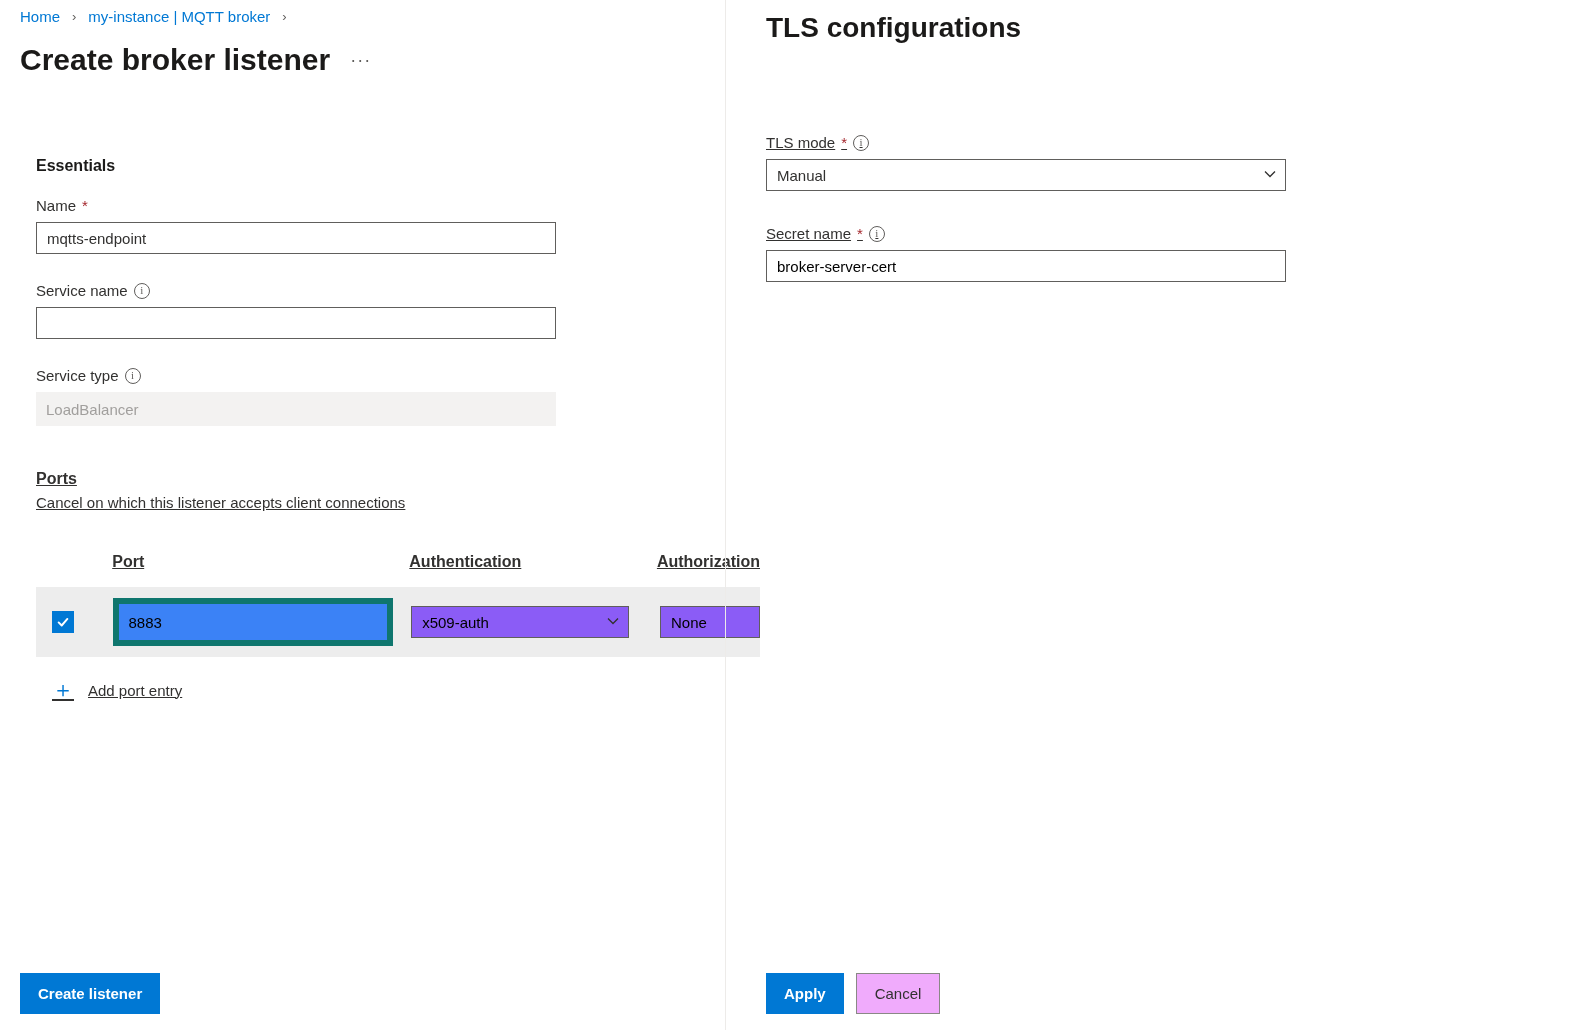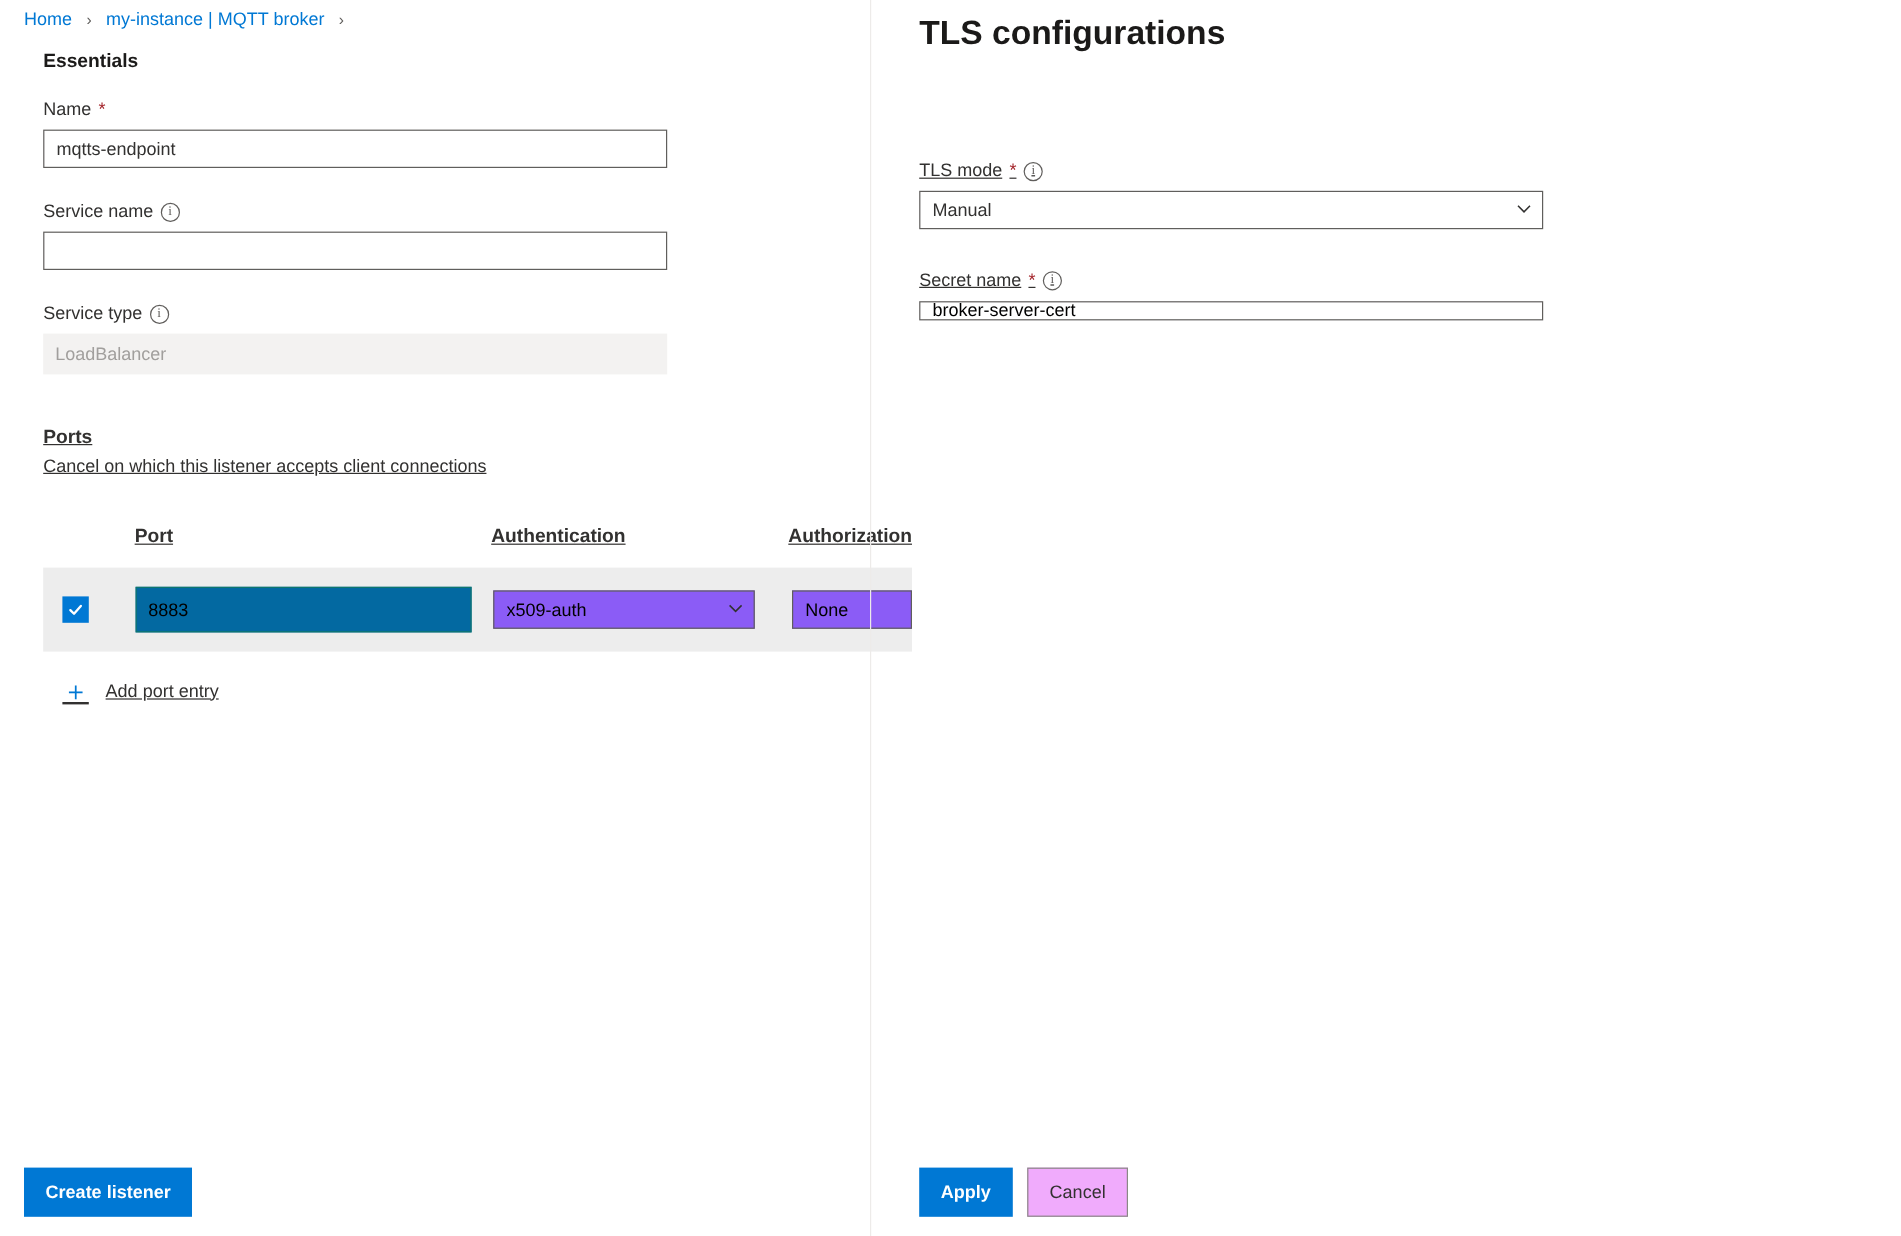--- a/index.html
+++ b/index.html
@@ -173,23 +173,23 @@
       display: inline-flex;
       align-items: center;
       justify-content: center;
       cursor: pointer;
     }
     .checkbox svg { stroke: #fff; }
     .port-input {
       width: 280px;
       height: 32px;
       padding: 18px 10px;
-      border: 1px solid #0f766e;
-      font-size: 15px;
-      background: #0369a1;
+      border: 6px solid #0f766e;
+      font-size: 15px;
+      background: #3b82f6;
     }
     .cell-select {
       position: relative;
       width: 218px;
     }
     .cell-select select {
       width: 100%;
       height: 32px;
       padding: 4px 24px 4px 10px;
       border: 1px solid #605e5c;
@@ -240,21 +240,21 @@
     }
     .side-title {
       font-size: 28px;
       font-weight: 600;
       color: #1b1a19;
       margin-bottom: 90px;
     }
     .side-field { margin-bottom: 34px; text-decoration: underline; }
     .side-input {
       width: 520px;
-      height: 16px;
+      height: 32px;
       padding: 4px 10px;
       border: 1px solid #605e5c;
       font-size: 15px;
     }
     .side-footer {
       position: absolute;
       left: 40px;
       bottom: 16px;
       display: flex;
       gap: 12px;
@@ -266,20 +266,24 @@
 
 <div class="main-panel">
 
   <nav class="breadcrumb">
     <a>Home</a>
     <span class="chev">›</span>
     <a>my-instance | MQTT broker</a>
     <span class="chev">›</span>
   </nav>
 
+  <div class="page-title-row">
+    <h1 class="page-title">Create broker listener</h1>
+    <span class="more-icon">···</span>
+  </div>
 
   <div style="padding-left:16px;">
     <div class="section-title">Essentials</div>
 
     <div class="field">
       <div class="field-label">
         <span>Name</span>
         <span class="required">*</span>
       </div>
       <input class="text-input" type="text" value="mqtts-endpoint" style="">

